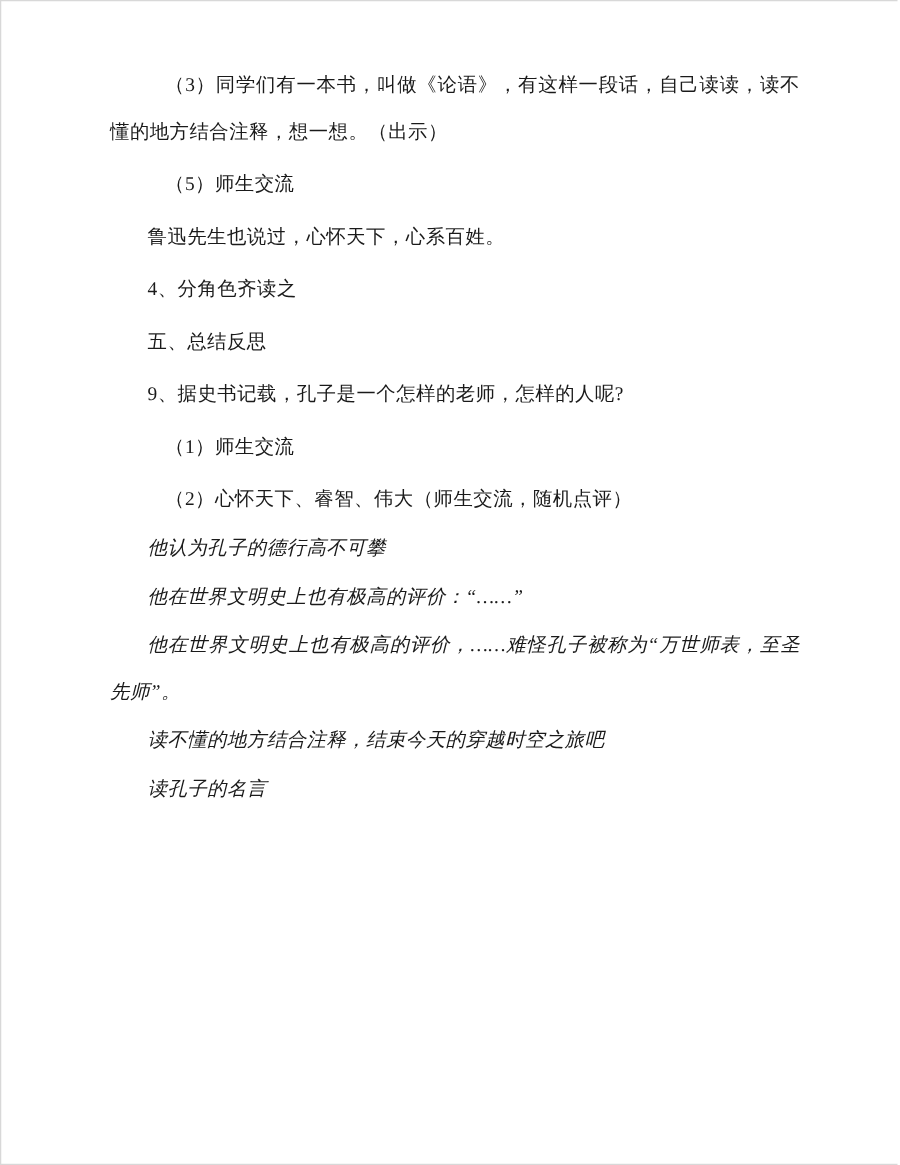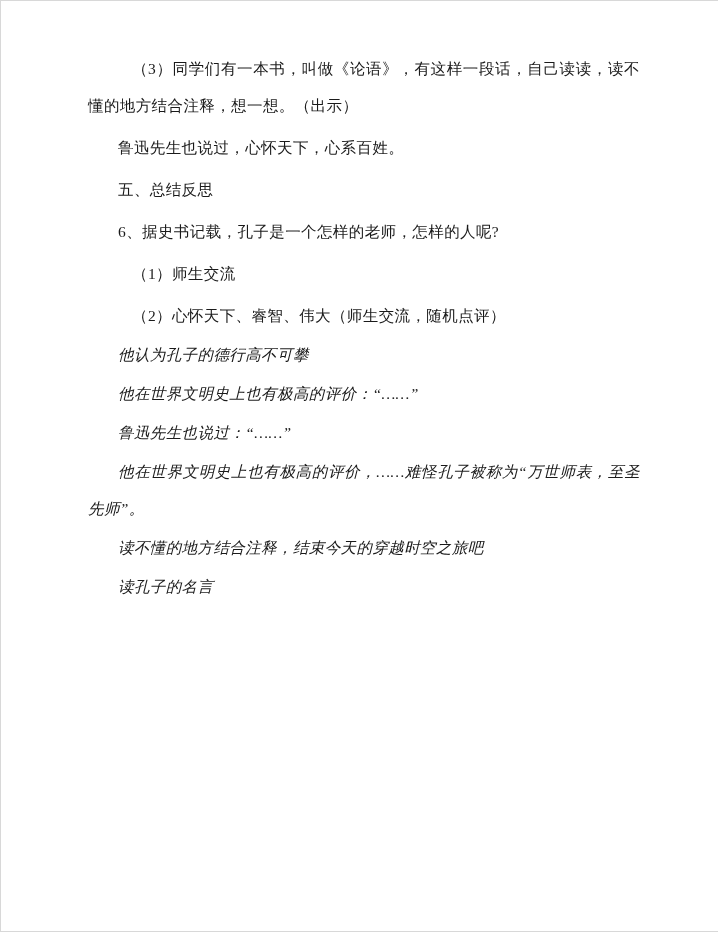--- a/index.html
+++ b/index.html
@@ -56,38 +56,39 @@
 </head>
 <body>
 
 <div class="page">
   <div class="page-border"></div>
   <div class="content">
 
     <p class="para indent-2">（3）同学们有一本书，叫做《论语》，有这样一段话，自己读读，读不懂的地方结合注释，想一想。（出示）</p>
 
 
+    <p class="para indent-2 gap-med">（5）师生交流</p>
 
     <p class="para indent-1 gap-med">鲁迅先生也说过，心怀天下，心系百姓。</p>
 
+    <p class="para indent-1 gap-med">4、分角色齐读之</p>
 
     <p class="para indent-1 gap-med">五、总结反思</p>
 
-    <p class="para indent-1 gap-med">6、据史书记载，孔子是一个怎样的老师，怎样的人呢?</p>
+    <p class="para indent-1 gap-med">9、据史书记载，孔子是一个怎样的老师，怎样的人呢?</p>
 
     <p class="para indent-2 gap-med">（1）师生交流</p>
 
     <p class="para indent-2 gap-med">（2）心怀天下、睿智、伟大（师生交流，随机点评）</p>
 
 
     <p class="para indent-1 gap-small">他认为孔子的德行高不可攀</p>
 
     <p class="para indent-1 gap-small">他在世界文明史上也有极高的评价：“……”</p>
 
-    <p class="para indent-1 gap-small">鲁迅先生也说过：“……”</p>
 
     <p class="para indent-1 gap-small">他在世界文明史上也有极高的评价，……难怪孔子被称为“万世师表，至圣先师”。</p>
 
     <p class="para indent-1 gap-small">读不懂的地方结合注释，结束今天的穿越时空之旅吧</p>
 
     <p class="para indent-1 gap-small">读孔子的名言</p>
 
   </div>
 </div>
 

